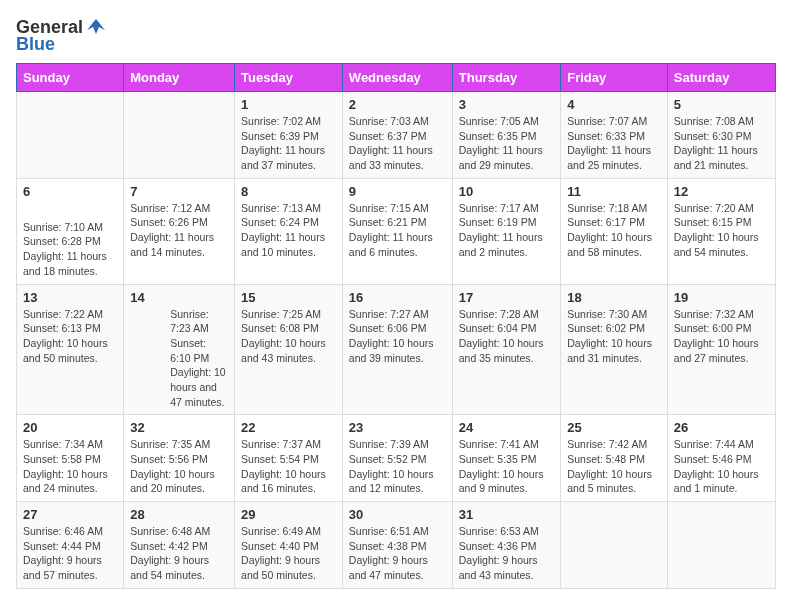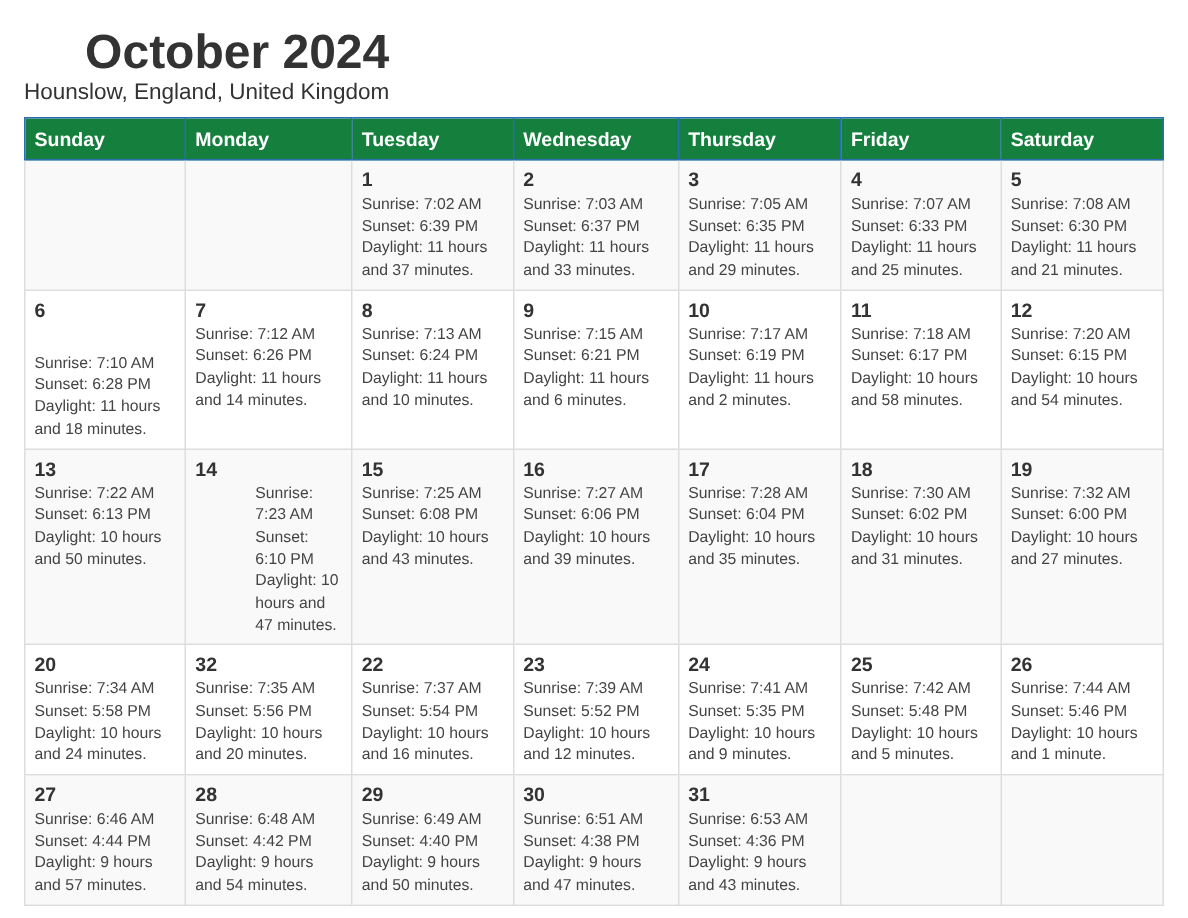--- a/index.html
+++ b/index.html
@@ -37,21 +37,21 @@
     .location {
       font-size: 15px;
       color: #333;
     }
     table {
       width: 100%;
       border-collapse: collapse;
       font-size: 11px;
     }
     thead tr th {
-      background-color: #15803d;
+      background-color: #d946ef;
       color: #fff;
       text-align: left;
       padding: 6px 6px;
       font-size: 13px;
       font-weight: bold;
       border: 1px solid #2a6db5;
     }
     tbody tr td {
       vertical-align: top;
       padding: 5px 6px;
@@ -78,23 +78,28 @@
       background: #fff !important;
     }
     tbody tr:nth-child(odd) .empty-cell {
       background: #f9f9f9 !important;
     }
   </style>
 </head>
 <body>
 
 <div class="header-area">
-  <div class="title-area">
-    <div class="month-title">October 2024</div>
-    <div class="location">Hounslow, England, United Kingdom</div>
+  <div class="logo">
+    <div class="logo-top">
+      <span style="font-size:18px;font-weight:bold;color:#333;">General</span>
+      <svg width="22" height="22" viewBox="0 0 22 22">
+        <polygon points="11,3 20,14 14,11 11,18 8,11 2,14" fill="#2a6db5"></polygon>
+      </svg>
+    </div>
+    <span style="font-size:18px;font-weight:bold;color:#2a6db5;margin-top:-4px;">Blue</span>
   </div>
 </div>
 
 <table>
   <thead>
     <tr>
       <th>Sunday</th>
       <th>Monday</th>
       <th>Tuesday</th>
       <th>Wednesday</th>

